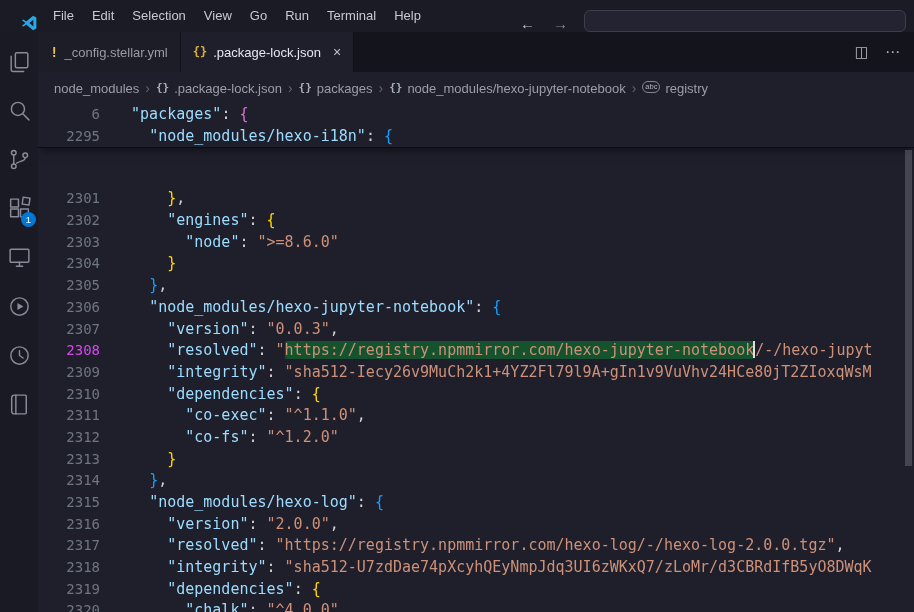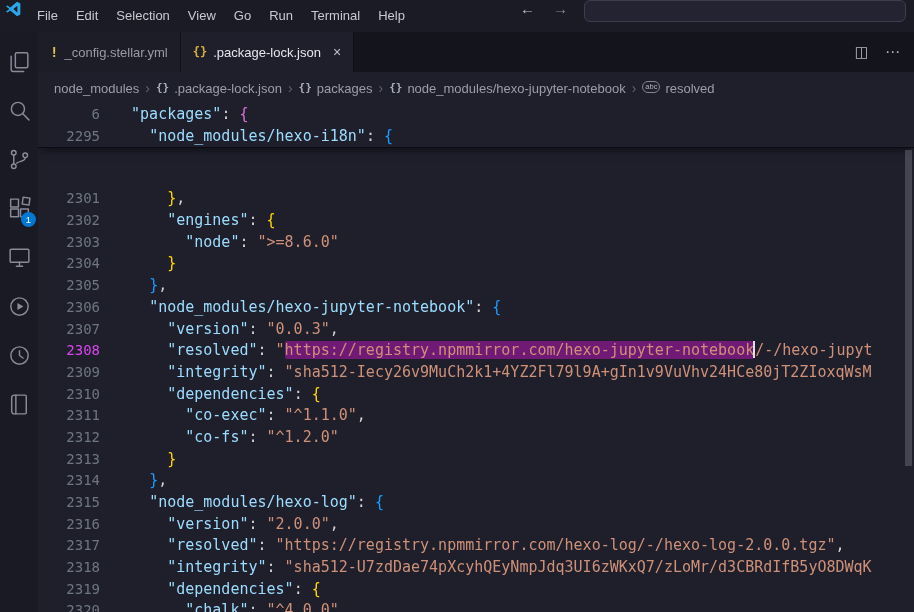--- a/index.html
+++ b/index.html
@@ -1,20 +1,20 @@
 <!DOCTYPE html>
 <html><head>
 <meta charset="utf-8">
 <style>
   *{margin:0;padding:0;box-sizing:border-box}
   html,body{width:914px;height:612px;overflow:hidden}
   body{background:#1f1f2c;font-family:"Liberation Sans","DejaVu Sans",sans-serif;font-size:13px;color:#cccccc}
 
   
-  .titlebar{height:32px;background:#1b1b26;display:flex;align-items:flex-start;padding-left:4px}
+  .titlebar{height:32px;background:#1b1b26;display:flex;align-items:flex-end;padding-left:20px}
   .logo{display:flex;align-items:center;margin-right:6px}
   .menu-item{padding:0 9px;line-height:32px;color:#c9c9d2;cursor:default}
   .nav-arrows{margin-left:auto;display:flex;gap:18px;color:#c2c2cc;font-size:15px;padding:0 16px}
   .nav-arrows .fwd{color:#8a8a96}
   .command-center{width:322px;height:22px;border:1px solid #3d3d4d;border-radius:6px;background:#232331;margin-right:8px;color:#8a8a96;font-size:12px;line-height:20px;text-align:center}
 
   
   .workbench{display:flex;height:580px}
   .activitybar{width:38px;background:#1a1a24;display:flex;flex-direction:column;align-items:center;padding-top:10px;gap:11px;flex:none}
   .act-item{width:38px;height:38px;display:flex;align-items:center;justify-content:center;color:#8a8a99;position:relative}
@@ -48,21 +48,21 @@
   .gutter{width:62px;flex:none;text-align:right;color:#6e7681;font-size:14px}
   .gutter.active{color:#d946ef}
   .line-text{padding-left:13px}
 
   .c-p{color:#d4d4d4}
   .c-k{color:#9cdcfe}
   .c-s{color:#ce9178}
   .c-g{color:#ffd700}
   .c-m{color:#da70d6}
   .c-u{color:#179fff}
-  .c-ss{color:#ce9178;background:#701a75;border-radius:2px}
+  .c-ss{color:#ce9178;background:#14532d;border-radius:2px}
   .cursor{display:inline-block;width:2px;height:17px;background:#e0e0e6;vertical-align:-3px;margin-left:-1px}
 
   .scrollbar-thumb{position:absolute;right:2px;top:46px;width:7px;height:316px;background:rgba(140,140,155,0.35);z-index:3}
 </style>
 </head>
 <body>
 
 <div class="titlebar">
   <span class="logo">
     <svg width="18" height="18" viewBox="0 0 24 24">
@@ -169,21 +169,21 @@
           <span class="bc-label">packages</span>
         </span>
         <span class="bc-sep">›</span>
         <span class="bc-item">
           <span class="bc-icon bc-json">{}</span>
           <span class="bc-label">node_modules/hexo-jupyter-notebook</span>
         </span>
         <span class="bc-sep">›</span>
         <span class="bc-item">
           <span class="bc-icon bc-abc">abc</span>
-          <span class="bc-label">resolved</span>
+          <span class="bc-label">registry</span>
         </span>
       </div>
 
     <div class="editor">
       <div id="sticky" class="sticky-block">
           <div class="code-line"><span class="gutter">6</span><span class="line-text"><span class="c-p">  </span><span class="c-k">"packages"</span><span class="c-p">: </span><span class="c-m">{</span></span></div>
           <div class="code-line"><span class="gutter">2295</span><span class="line-text"><span class="c-p">    </span><span class="c-k">"node_modules/hexo-i18n"</span><span class="c-p">: </span><span class="c-u">{</span></span></div>
         </div>
       <div id="code">
           <div class="code-line"><span class="gutter">2301</span><span class="line-text"><span class="c-p">      </span><span class="c-g">}</span><span class="c-p">,</span></span></div>

